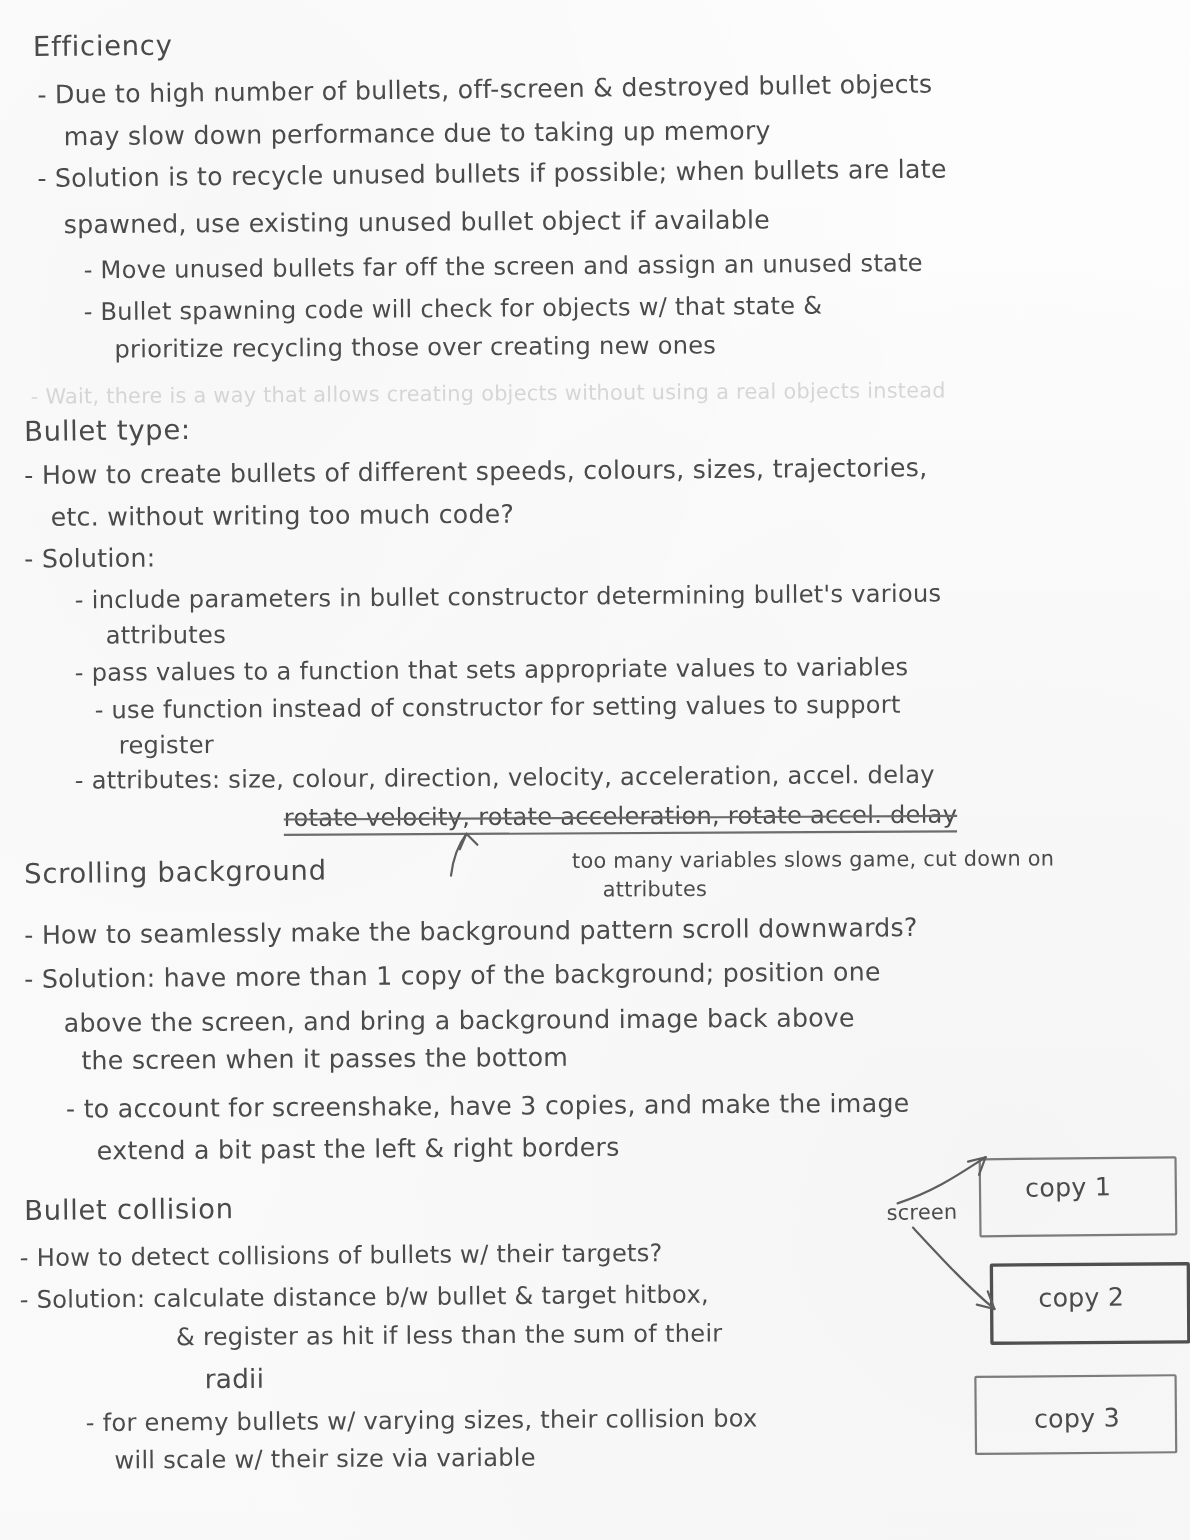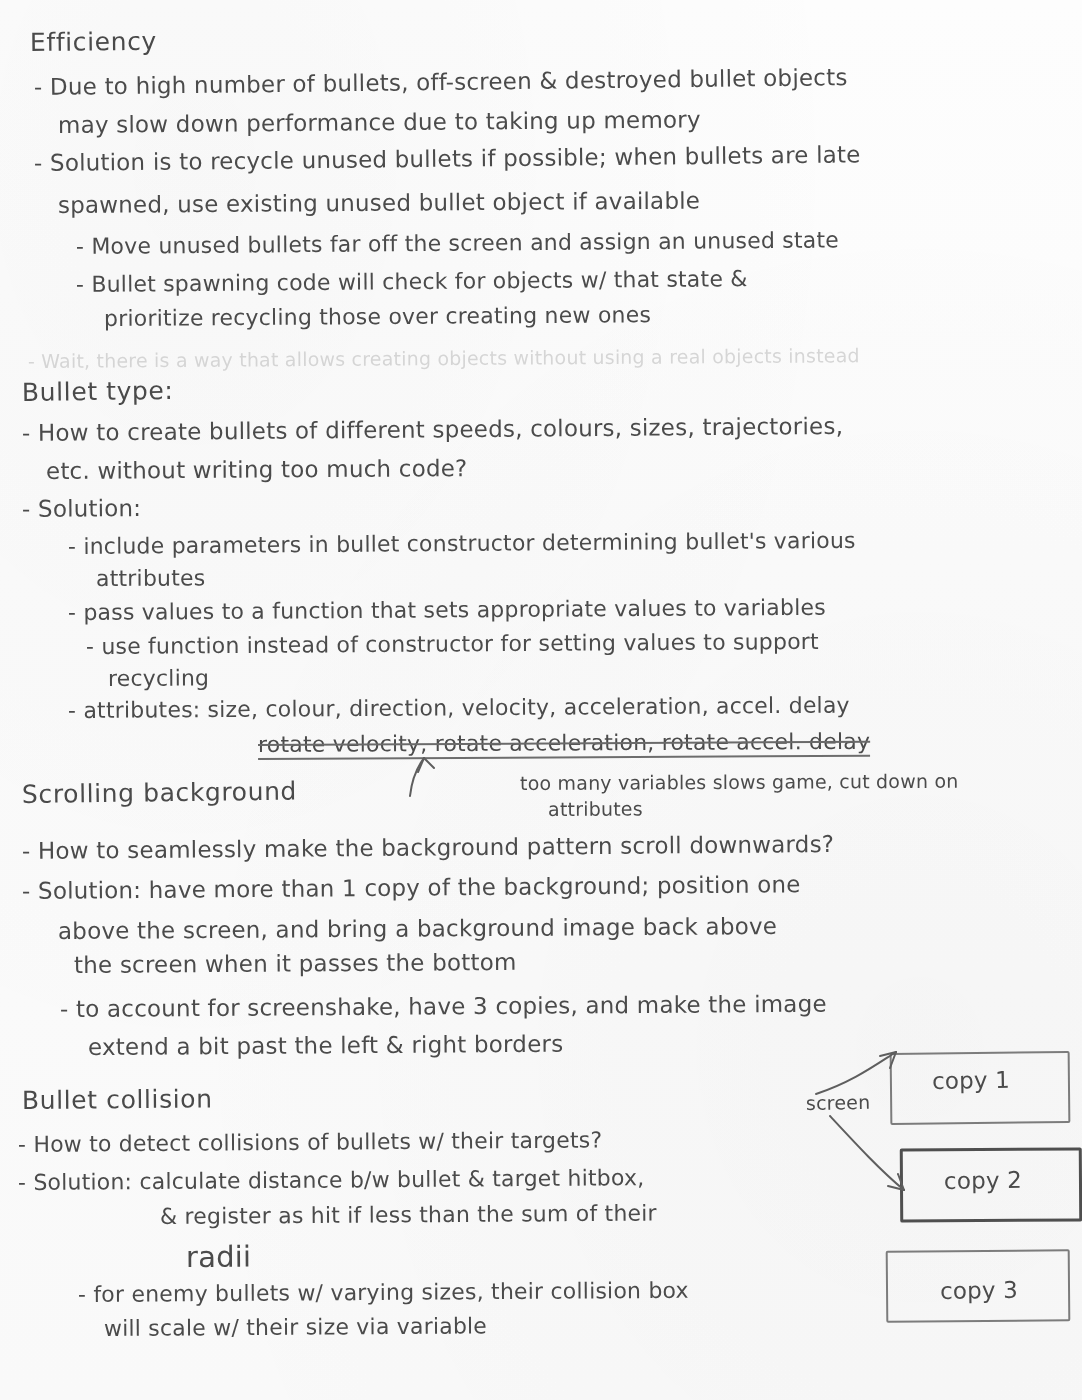--- a/index.html
+++ b/index.html
@@ -81,21 +81,21 @@
 
   <div class="hw sec" style="left:22px; top:378px; transform: rotate(-0.8deg);">Bullet type:</div>
 
   <div class="hw l1" style="left:22px; top:420px; transform: rotate(-0.5deg); font-size:23px;">- How to create bullets of different speeds, colours, sizes, trajectories,</div>
   <div class="hw l1" style="left:46px; top:458px; transform: rotate(-0.4deg); font-size:23px;">etc. without writing too much code?</div>
   <div class="hw l1" style="left:22px; top:496px; transform: rotate(-0.5deg); font-size:23px;">- Solution:</div>
   <div class="hw l2" style="left:68px; top:534px; transform: rotate(-0.45deg); font-size:22px;">- include parameters in bullet constructor determining bullet's various</div>
   <div class="hw l2" style="left:96px; top:566px; transform: rotate(-0.3deg); font-size:22px;">attributes</div>
   <div class="hw l2" style="left:68px; top:600px; transform: rotate(-0.4deg); font-size:22px;">- pass values to a function that sets appropriate values to variables</div>
   <div class="hw l2" style="left:86px; top:634px; transform: rotate(-0.4deg); font-size:22px;">- use function instead of constructor for setting values to support</div>
-  <div class="hw l2" style="left:108px; top:666px; transform: rotate(-0.35deg); font-size:22px;">recycling</div>
+  <div class="hw l2" style="left:108px; top:666px; transform: rotate(-0.35deg); font-size:22px;">register</div>
   <div class="hw l2" style="left:68px; top:698px; transform: rotate(-0.4deg); font-size:22px;">- attributes: size, colour, direction, velocity, acceleration, accel. delay</div>
   <div class="hw l2 strike underline-ink" style="left:258px; top:732px; transform: rotate(-0.3deg); font-size:22px;">rotate velocity,   rotate acceleration,   rotate accel. delay</div>
 
   <svg class="arrow" style="left:408px; top:756px; width:60px; height:46px;">
     <path d="M2 40 C 4 22, 10 10, 16 2"></path>
     <path d="M16 2 L 10 16"></path>
     <path d="M16 2 L 26 12"></path>
   </svg>
 
   <div class="hw small" style="left:520px; top:772px; transform: rotate(-0.3deg); font-size:19px;">too many variables slows game, cut down on</div>
@@ -108,21 +108,21 @@
   <div class="hw l1" style="left:58px; top:918px; transform: rotate(-0.4deg); font-size:23px;">above the screen, and bring a background image back above</div>
   <div class="hw l1" style="left:74px; top:952px; transform: rotate(-0.4deg); font-size:23px;">the screen when it passes the bottom</div>
   <div class="hw l1" style="left:60px; top:996px; transform: rotate(-0.4deg); font-size:23px;">- to account for screenshake, have 3 copies, and make the image</div>
   <div class="hw l1" style="left:88px; top:1034px; transform: rotate(-0.4deg); font-size:23px;">extend a bit past the left &amp; right borders</div>
 
   <div class="hw sec" style="left:22px; top:1086px; transform: rotate(-0.5deg);">Bullet collision</div>
 
   <div class="hw l1" style="left:18px; top:1132px; transform: rotate(-0.45deg); font-size:22px;">- How to detect collisions of bullets w/ their targets?</div>
   <div class="hw l1" style="left:18px; top:1170px; transform: rotate(-0.45deg); font-size:22px;">- Solution: calculate distance b/w bullet &amp; target hitbox,</div>
   <div class="hw l1" style="left:160px; top:1204px; transform: rotate(-0.4deg); font-size:22px;">&amp; register as hit if less than the sum of their</div>
-  <div class="hw l1" style="left:186px; top:1240px; transform: rotate(-0.4deg); font-size:29px;">radii</div>
+  <div class="hw l1" style="left:186px; top:1240px; transform: rotate(-0.4deg); font-size:24px;">radii</div>
   <div class="hw l2" style="left:78px; top:1282px; transform: rotate(-0.4deg); font-size:22px;">- for enemy bullets w/ varying sizes, their collision box</div>
   <div class="hw l2" style="left:104px; top:1316px; transform: rotate(-0.4deg); font-size:22px;">will scale w/ their size via variable</div>
 
   <div class="box" style="left:890px; top:1052px; width:176px; height:68px; transform: rotate(-0.6deg);"></div>
   <div class="hw l2" style="left:932px; top:1068px; font-size:23px; transform: rotate(-1deg);">copy 1</div>
 
   <div class="box thick" style="left:900px; top:1148px; width:176px; height:68px; transform: rotate(-0.4deg);"></div>
   <div class="hw l2" style="left:944px; top:1168px; font-size:23px; transform: rotate(-0.8deg);">copy 2</div>
 
   <div class="box" style="left:886px; top:1250px; width:180px; height:68px; transform: rotate(-0.5deg);"></div>

